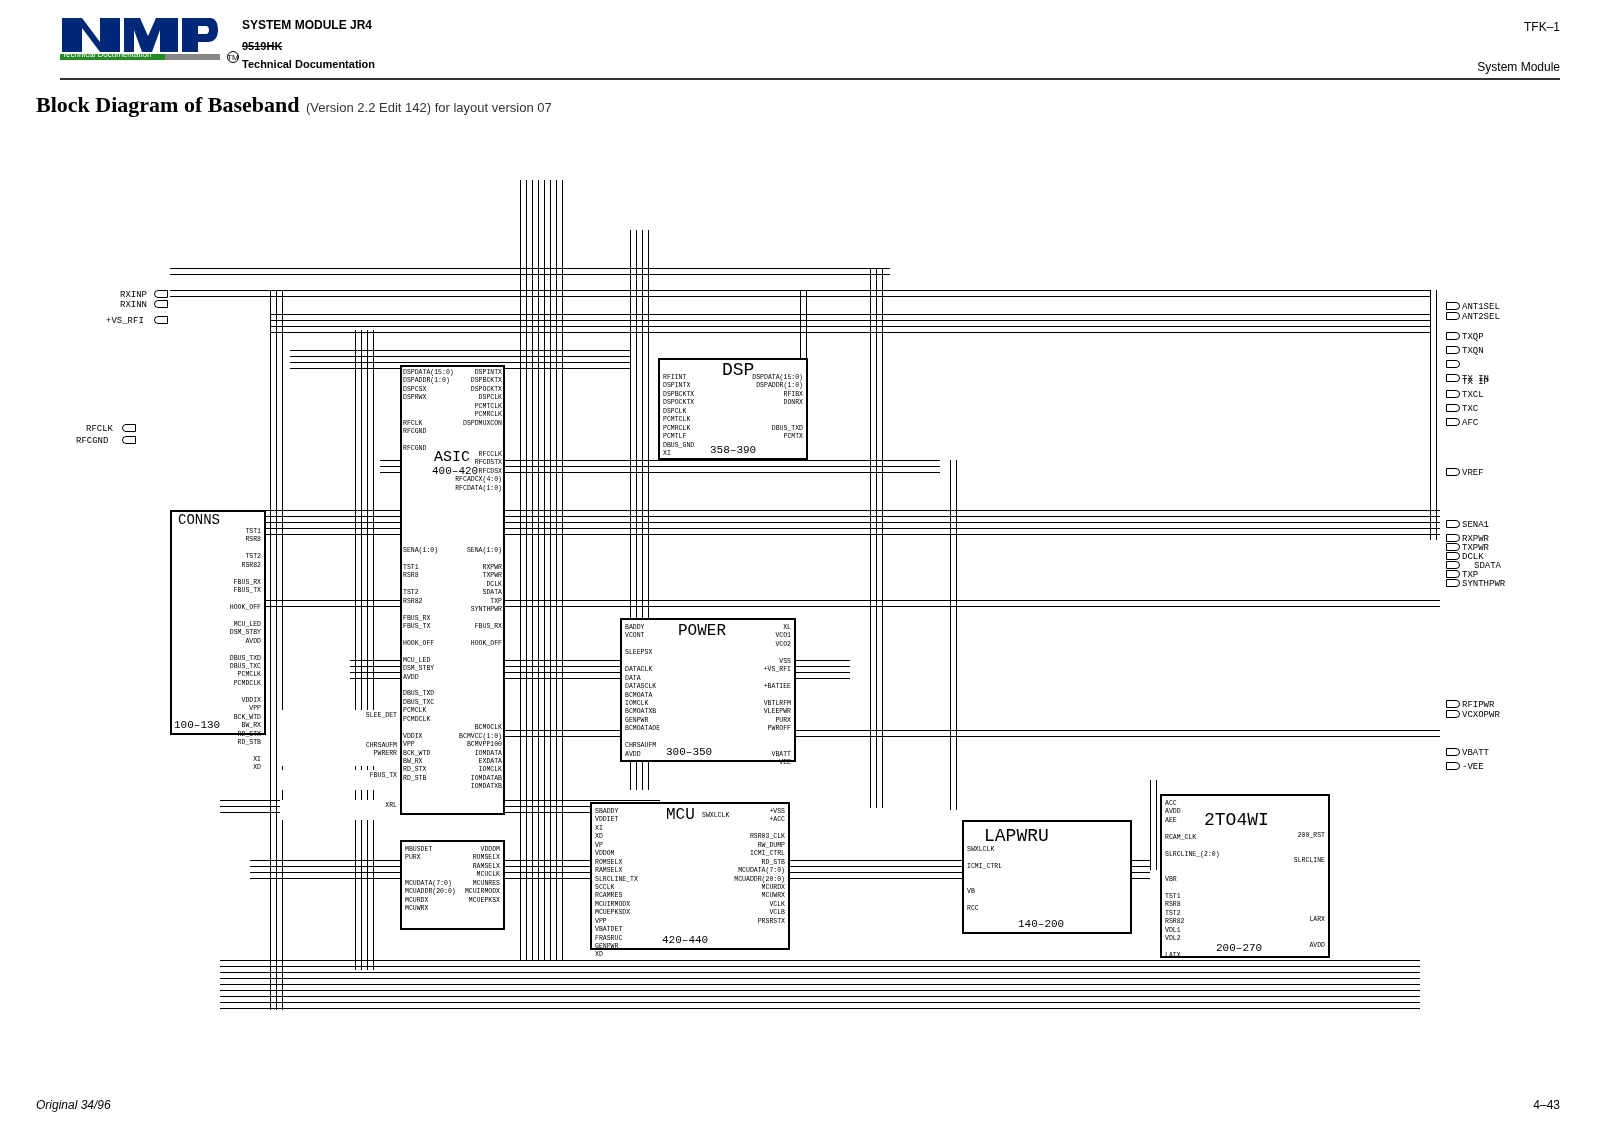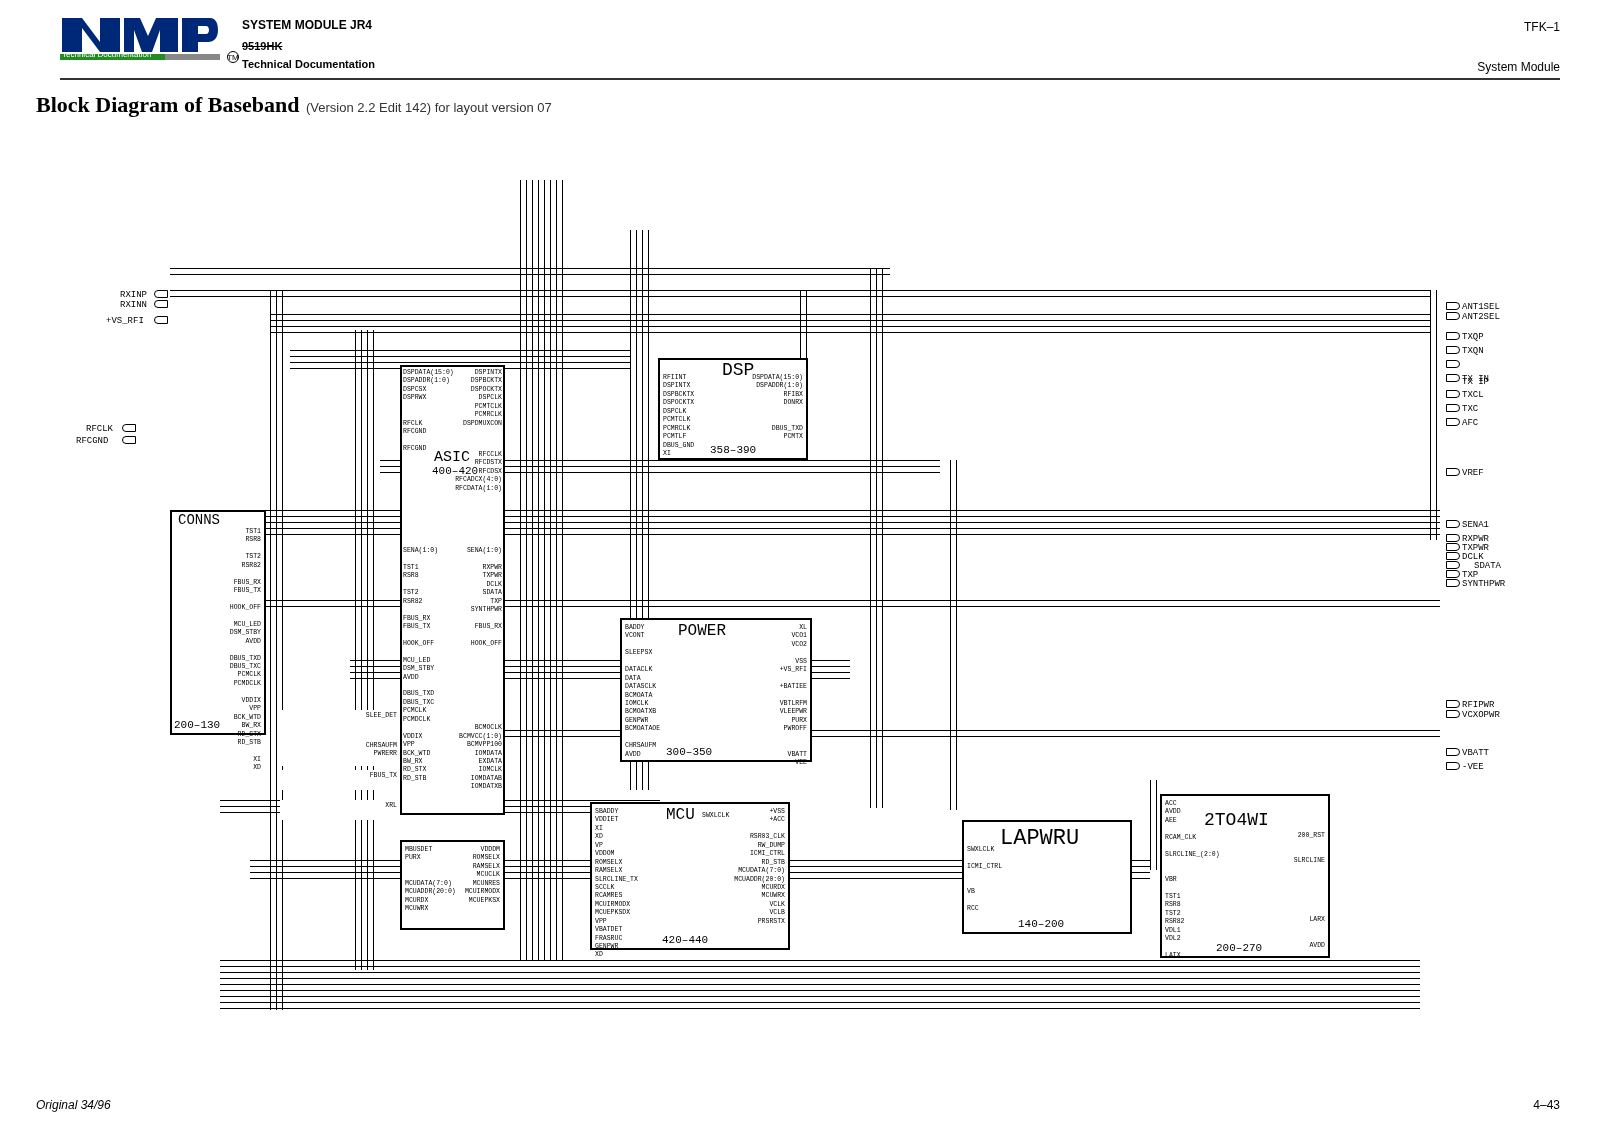--- a/index.html
+++ b/index.html
@@ -402,24 +402,24 @@
 
 VDDIX
 VPP
 BCK_WTD
 BW_RX
 RD_STX
 RD_STB
 
 XI
 XD</div>
-    <div class="range" style="left:2px;bottom:2px">200–130</div>
-  </div>
-
-  <div class="blk" style="left:520px;top:478px;width:192px;height:144px">
+    <div class="range" style="left:2px;bottom:2px">100–130</div>
+  </div>
+
+  <div class="blk" style="left:520px;top:478px;width:176px;height:144px">
     <div class="name" style="left:56px;top:2px;font-size:16px">POWER</div>
     <div class="pins" style="left:3px;top:4px">BADDY
 VCONT
 
 SLEEPSX
 
 DATACLK
 DATA
 DATASCLK
 BCMOATA
@@ -482,21 +482,21 @@
 MCUADDR(20:0)
 MCURDX
 MCUWRX
 VCLK
 VCLB
 PRSRSTX</div>
     <div class="range" style="left:70px;bottom:2px">420–440</div>
   </div>
 
   <div class="blk" style="left:862px;top:680px;width:170px;height:114px">
-    <div class="name" style="left:36px;top:4px;font-size:22px">LAPWRU</div>
+    <div class="name" style="left:20px;top:4px;font-size:18px">LAPWRU</div>
     <div class="pins" style="left:3px;top:24px">SWXLCLK
 
 ICMI_CTRL
 
 
 VB
 
 RCC</div>
     <div class="range" style="left:54px;bottom:2px">140–200</div>
   </div>

